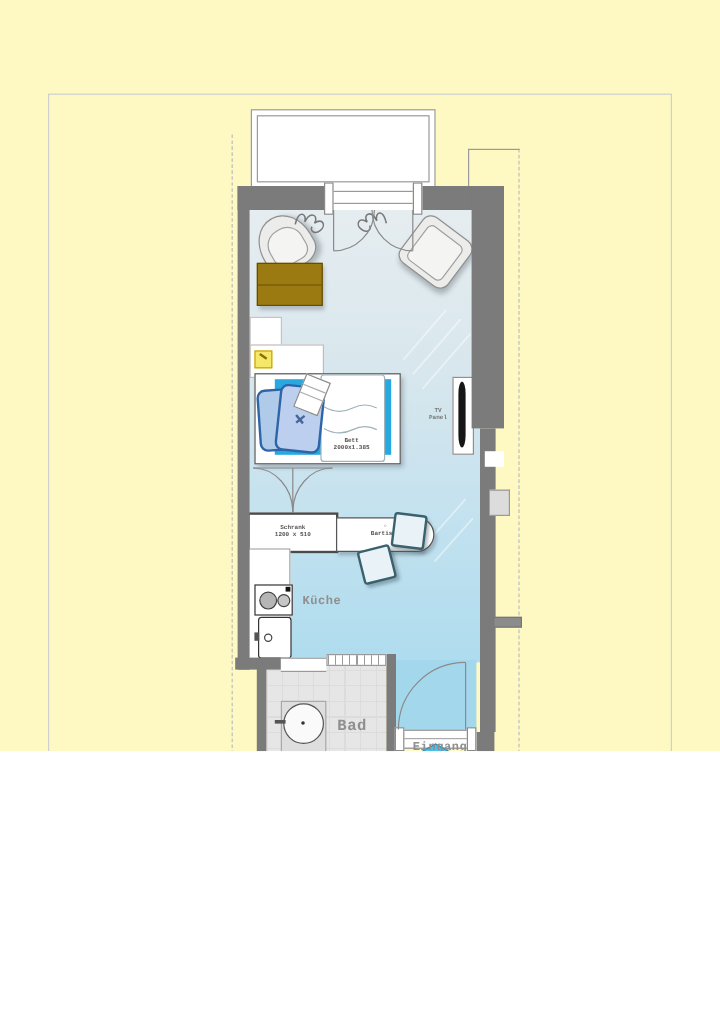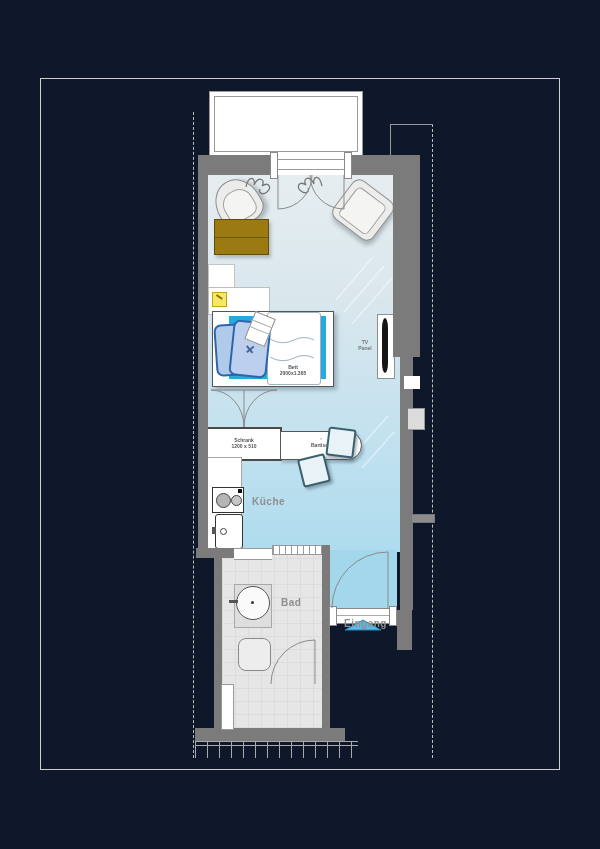--- a/index.html
+++ b/index.html
@@ -2,22 +2,22 @@
 <html style="--wall: #7b7b7b; --floor-top: #e4ecef; --floor-bottom: #a6d8ec; --bath-floor: #e6e6e6; --mattress: #27a9e0; --pillow: #b0cbea; --pillow-border: #2e65a8; --table-gold: #9b7a12; --label: #8f8f8f; --arrow: #4fc0ea; --lamp: #f5e868;"><head>
 <meta charset="utf-8">
 <style>
   :root{
     --wall:#7b7b7b; --floor-top:#e4ecef; --floor-bottom:#a6d8ec;
     --bath-floor:#e6e6e6; --mattress:#27a9e0; --pillow:#b0cbea;
     --pillow-border:#2e65a8; --table-gold:#9b7a12; --label:#8f8f8f;
     --arrow:#4fc0ea; --lamp:#f5e868; --line:#9a9a9a;
   }
   html,body{margin:0;padding:0;background:#fff;}
-  .canvas{position:relative;width:600px;height:849px;background:#0f172a;overflow:hidden;
-          font-family:Liberation Sans, sans-serif;}
+  .canvas{position:relative;width:600px;height:626px;background:#fef9c3;overflow:hidden;
+          font-family:Liberation Mono, monospace;}
   .abs{position:absolute;}
   .frame{left:40px;top:78px;width:518px;height:690px;border:1px solid #cfcfcf;}
   .page-title{left:42px;top:780px;font-size:13.5px;font-weight:bold;color:#878787;letter-spacing:.4px;}
 
   .dash-v{border-left:1px dashed #bdbdbd;width:0;}
   .thin{background:var(--line);}
 
   .wall{background:var(--wall);}
   .floor-main{left:208px;top:175px;width:192px;height:377px;
     background:linear-gradient(180deg,#e6edf0 0%,#d8e7ed 35%,#c2e1ef 70%,#aedcee 100%);}
@@ -177,21 +177,21 @@
   <div class="abs floor-bath"></div>
 
   <div class="abs" style="left:234px;top:584px;width:36px;height:42px;background:#dedede;border:1px solid #a8a8a8;"></div>
   <div class="abs" style="left:236px;top:586px;width:32px;height:32px;background:#fafafa;border:1.5px solid #555;border-radius:50%;">
     <div class="abs" style="left:14px;top:14px;width:3px;height:3px;background:#333;border-radius:50%;"></div>
   </div>
   <div class="abs" style="left:229px;top:600px;width:9px;height:3px;background:#555;"></div>
 
   <div class="abs" style="left:238px;top:638px;width:31px;height:31px;background:#ededed;border:1.5px solid #888;border-radius:8px;"></div>
 
-  <div class="abs label" style="left:281px;top:597px;font-size:10px;letter-spacing:.5px;">Bad</div>
+  <div class="abs label" style="left:281px;top:597px;font-size:13px;letter-spacing:.5px;">Bad</div>
 
   <svg class="abs" style="left:0;top:0;" width="600" height="849">
     <g fill="none" stroke="#8a8a8a" stroke-width="1">
       <line x1="315" y1="640" x2="315" y2="684"></line>
       <path d="M315 640 A 44 44 0 0 0 271 684"></path>
     </g>
   </svg>
 
   <div class="abs wall" style="left:198px;top:155px;width:78px;height:20px;"></div>
   <div class="abs wall" style="left:344px;top:155px;width:76px;height:20px;"></div>

